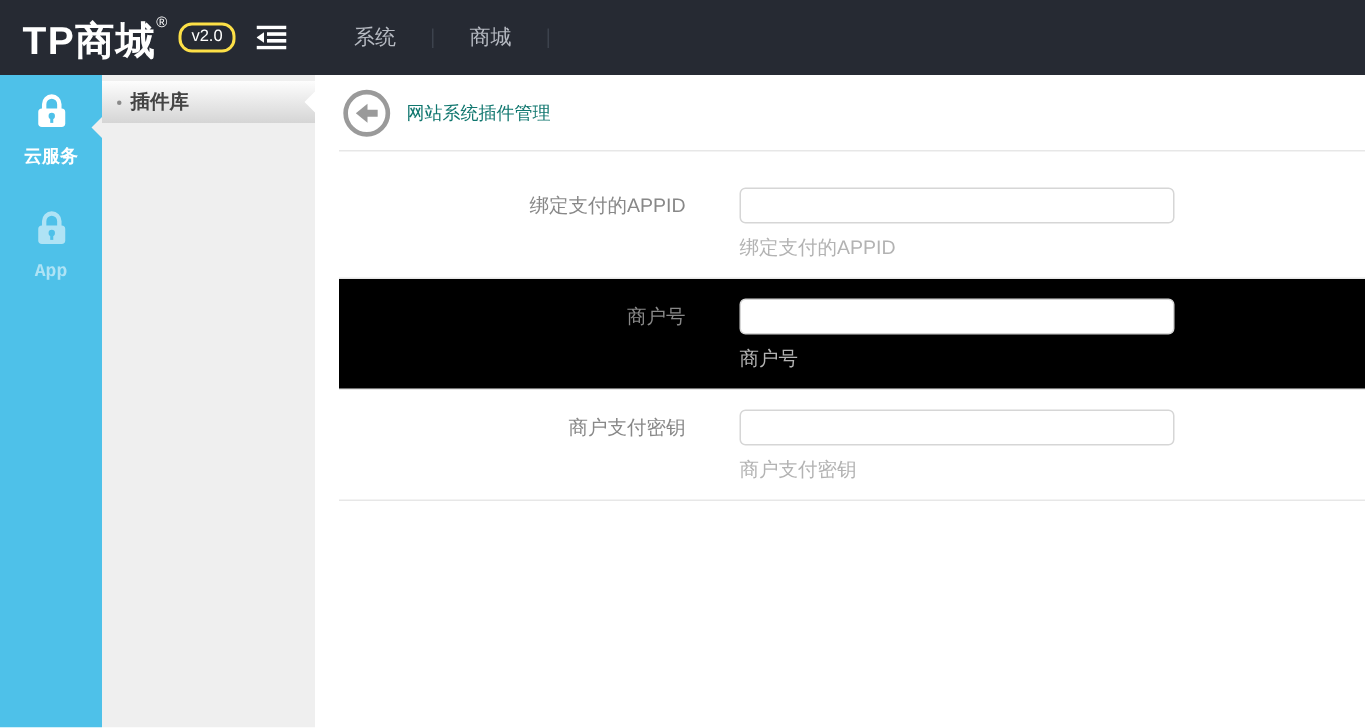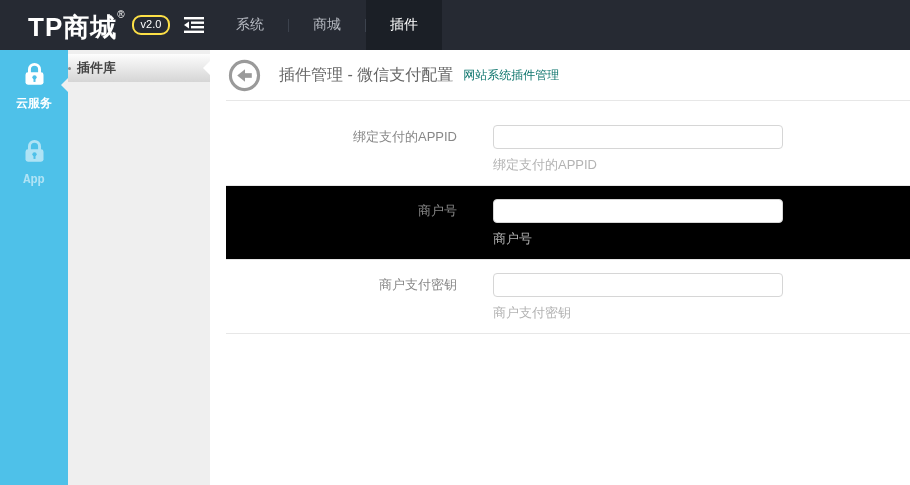--- a/index.html
+++ b/index.html
@@ -1,42 +1,42 @@
 <!DOCTYPE html>
 <html><head>
 <meta charset="utf-8">
 <style>
   * { margin:0; padding:0; box-sizing:border-box; }
   html,body { width:910px; height:485px; overflow:hidden; }
   body { font-family:"Liberation Sans","DejaVu Sans",sans-serif; background:#fff; position:relative; }
 
   
   .header { position:absolute; top:0; left:0; width:910px; height:50px; background:#262a33; display:flex; align-items:stretch; z-index:30; }
-  .logo-area { width:212px; display:flex; align-items:center; padding-left:28px; }
+  .logo-area { width:212px; display:flex; align-items:center; padding-left:15px; }
   .logo { color:#fff; font-size:26px; font-weight:bold; letter-spacing:1px; line-height:1; }
   .logo sup { font-size:10px; font-weight:normal; vertical-align:18px; }
   .version-badge { margin-left:6px; border:2px solid #fde047; border-radius:9px; color:#fff; font-size:11px; padding:1px 7px 2px; line-height:1.2; }
   .collapse-btn { margin-left:14px; width:22px; height:18px; display:flex; align-items:center; cursor:pointer; }
   .nav { display:flex; align-items:stretch; }
   .nav-item { display:flex; align-items:center; padding:0 24px; color:#b6bac2; font-size:14px; cursor:pointer; }
   .nav-item.active { background:#1b1f26; color:#fff; }
   .nav-divider { width:1px; height:13px; background:#3c424d; align-self:center; }
 
   
   .sidebar { position:absolute; top:50px; left:0; bottom:0; width:68px; background:#4ec1e9; z-index:10; }
   .side-item { display:flex; flex-direction:column; align-items:center; cursor:pointer; }
   .side-item .label { color:#fff; font-size:12px; font-weight:bold; margin-top:3px; }
   .side-item.dim { opacity:.55;font-family:Liberation Mono, monospace; }
   .side-item-1 { margin-top:11px; }
   .side-item-2 { margin-top:26px; }
 
   
   .submenu { position:absolute; top:50px; left:68px; bottom:0; width:142px; background:#efefef; z-index:15; }
   .submenu-notch { position:absolute; left:-7px; top:28px; width:0; height:0; border-top:7px solid transparent; border-bottom:7px solid transparent; border-right:7px solid #efefef; }
-  .submenu-item { position:relative; margin-top:4px; height:28px; display:flex; align-items:center; font-size:13px; font-weight:bold; color:#444; cursor:pointer; background:linear-gradient(#fdfdfd,#d5d5d5); }
+  .submenu-item { position:relative; margin-top:4px; height:28px; display:flex; align-items:center; padding-left:10px; font-size:13px; font-weight:bold; color:#444; cursor:pointer; background:linear-gradient(#fdfdfd,#d5d5d5); }
   .submenu-item .dot { width:3px; height:3px; border-radius:50%; background:#8a8a8a; margin-right:6px; }
   .submenu-item .active-notch { position:absolute; right:0; top:50%; margin-top:-7px; width:0; height:0; border-top:7px solid transparent; border-bottom:7px solid transparent; border-right:7px solid #fff; }
 
   
   .main { position:absolute; top:50px; left:210px; right:0; bottom:0; background:#fff; }
   .page-header { height:50px; display:flex; align-items:center; padding-left:18px; }
   .back-btn { width:33px; height:33px; cursor:pointer; flex:none; display:block; }
   .page-title { margin-left:18px; font-size:16px; color:#666; }
   .page-subtitle { margin-left:10px; font-size:12px; color:#0f766e; }
   .rule { margin-left:16px; border-bottom:1px solid #e7e7e7; }
@@ -67,21 +67,20 @@
         <rect x="0" y="13.6" width="20" height="2.4" fill="#fff"></rect>
         <polygon points="0,8 5,4.5 5,11.5" fill="#fff"></polygon>
       </svg>
     </div>
   </div>
   <div class="nav">
     <div class="nav-item">系统</div>
     <div class="nav-divider"></div>
     <div class="nav-item">商城</div>
     <div class="nav-divider"></div>
-    <div class="nav-item active">插件</div>
   </div>
 </div>
 
 <div class="sidebar">
   <div class="side-item side-item-1">
     <span>
       <svg width="27" height="27" viewBox="0 0 24 24">
         <path d="M7.5 11 V7.5 a4.5 4.5 0 0 1 9 0 V11" fill="none" stroke="#fff" stroke-width="2.6"></path>
         <rect x="4" y="10" width="16" height="11" rx="2.2" fill="#fff"></rect>
         <circle cx="12" cy="14.5" r="1.9" fill="#4ec1e9"></circle>
@@ -112,21 +111,20 @@
   </div>
 </div>
 
 <div class="main">
   <div class="page-header">
     <svg class="back-btn" viewBox="0 0 34 34">
       <circle cx="17" cy="17" r="14.5" fill="none" stroke="#9a9a9a" stroke-width="3.2"></circle>
       <polygon points="9.5,17 17.5,10.5 17.5,23.5" fill="#9a9a9a"></polygon>
       <rect x="15.5" y="14.6" width="9" height="4.8" fill="#9a9a9a"></rect>
     </svg>
-    <span class="page-title">插件管理 - 微信支付配置</span>
     <span class="page-subtitle">网站系统插件管理</span>
   </div>
   <div class="rule"></div>
 
   <div class="form-row row-1">
     <div class="row-main">
       <label class="field-label">绑定支付的APPID</label>
       <input class="field-input" type="text" style="">
     </div>
     <div class="row-help">绑定支付的APPID</div>

